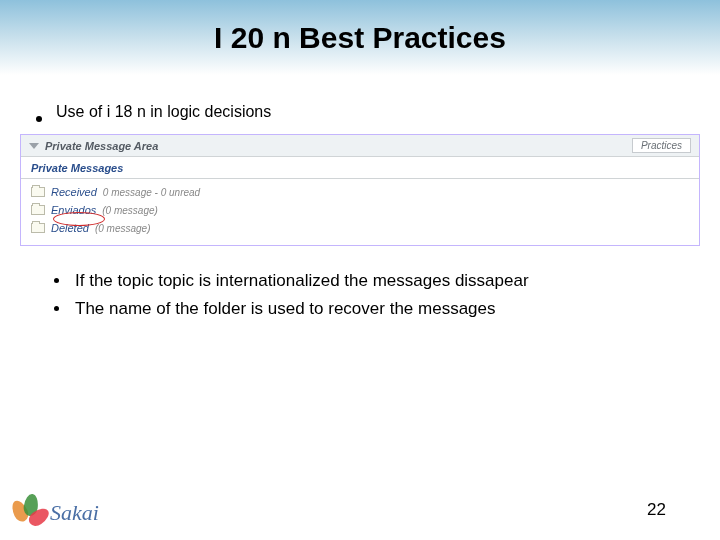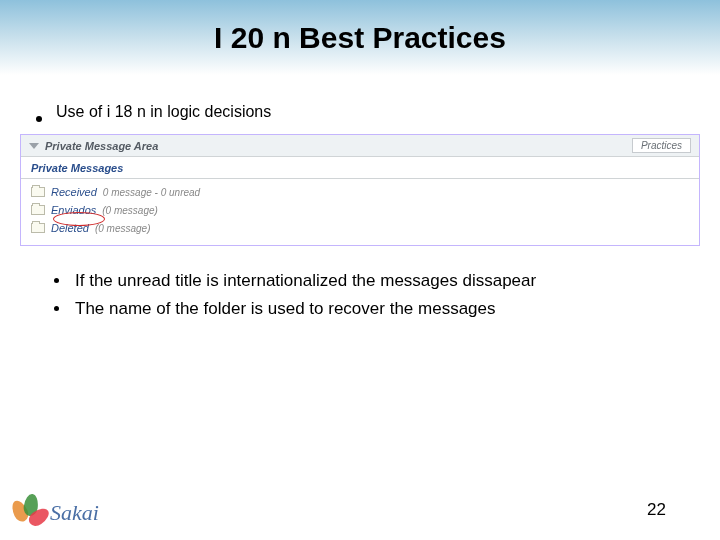--- a/index.html
+++ b/index.html
@@ -227,21 +227,21 @@
       <span class="folder-name">Deleted</span>
       <span class="folder-meta">(0 message)</span>
     </div>
     <div class="annot-oval"></div>
   </div>
 </div>
 
 <ul class="sub-bullets">
   <li>
     <span class="dot"></span>
-    <span>If the unread title is internationalized the messages dissapear</span>
+    <span>If the topic topic is internationalized the messages dissapear</span>
   </li>
   <li>
     <span class="dot"></span>
     <span>The name of the folder is used to recover the messages</span>
   </li>
 </ul>
 
 <div class="footer-logo">
   <div class="logo-mark">
     <div class="petal p1"></div>

